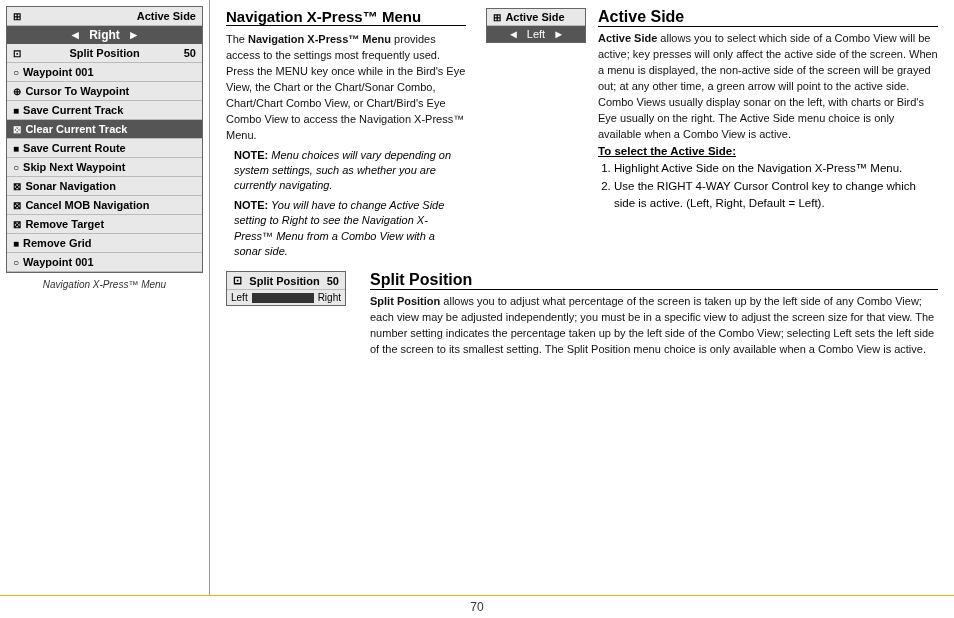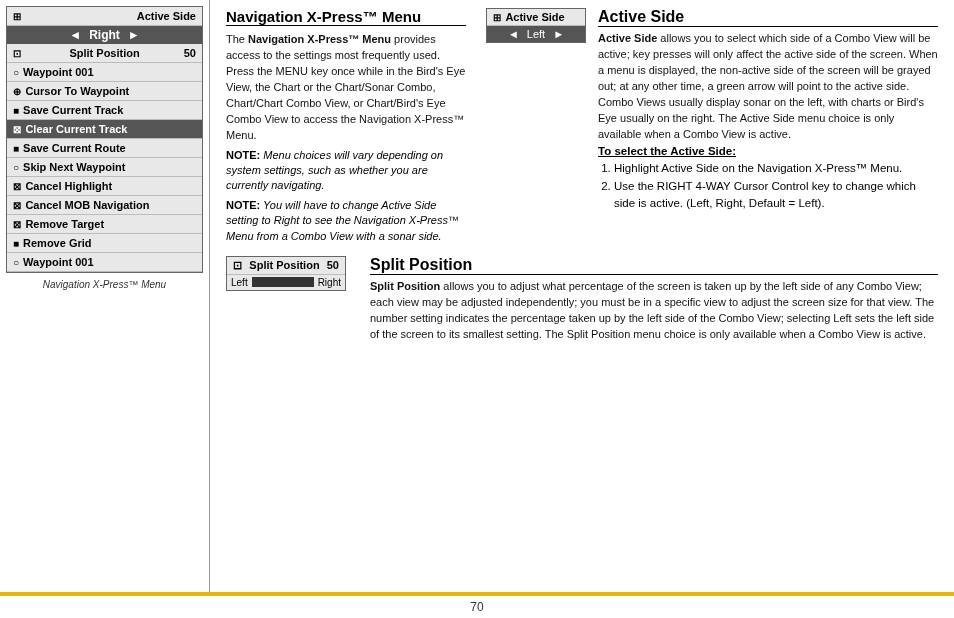--- a/index.html
+++ b/index.html
@@ -162,21 +162,21 @@
       margin-left: 16px;
     }
     .numbered-list li {
       font-size: 11.5px;
       line-height: 1.45;
       margin-bottom: 2px;
     }
     .note-text {
       font-size: 11px;
       font-style: italic;
-      margin: 4px 0;
+      margin: 4px 8px;
       line-height: 1.4;
     }
     .note-text b {
       font-style: normal;
       font-weight: bold;
     }
     .top-section {
       display: flex;
       gap: 20px;
     }
@@ -187,21 +187,21 @@
     .right-content {
       flex: 1;
     }
     .bottom-section {
       display: flex;
       align-items: flex-start;
       gap: 12px;
       margin-top: 8px;
     }
     .footer {
-      border-top: 4px solid #eab308;
+      border-top: 1px solid #eab308;
       text-align: center;
       font-size: 12px;
       padding: 4px;
       color: #333;
     }
     .widget-split-header-row {
       display: flex;
       align-items: center;
       justify-content: space-between;
       padding: 2px 6px;
@@ -259,21 +259,21 @@
         <span>Save Current Route</span>
       </div>
 
       <div class="menu-item">
         <span class="icon">○</span>
         <span>Skip Next Waypoint</span>
       </div>
 
       <div class="menu-item">
         <span class="icon">⊠</span>
-        <span>Cancel Highlight</span>
+        <span>Sonar Navigation</span>
       </div>
 
       <div class="menu-item">
         <span class="icon">⊠</span>
         <span>Cancel MOB Navigation</span>
       </div>
 
       <div class="menu-item">
         <span class="icon">⊠</span>
         <span>Remove Target</span>

